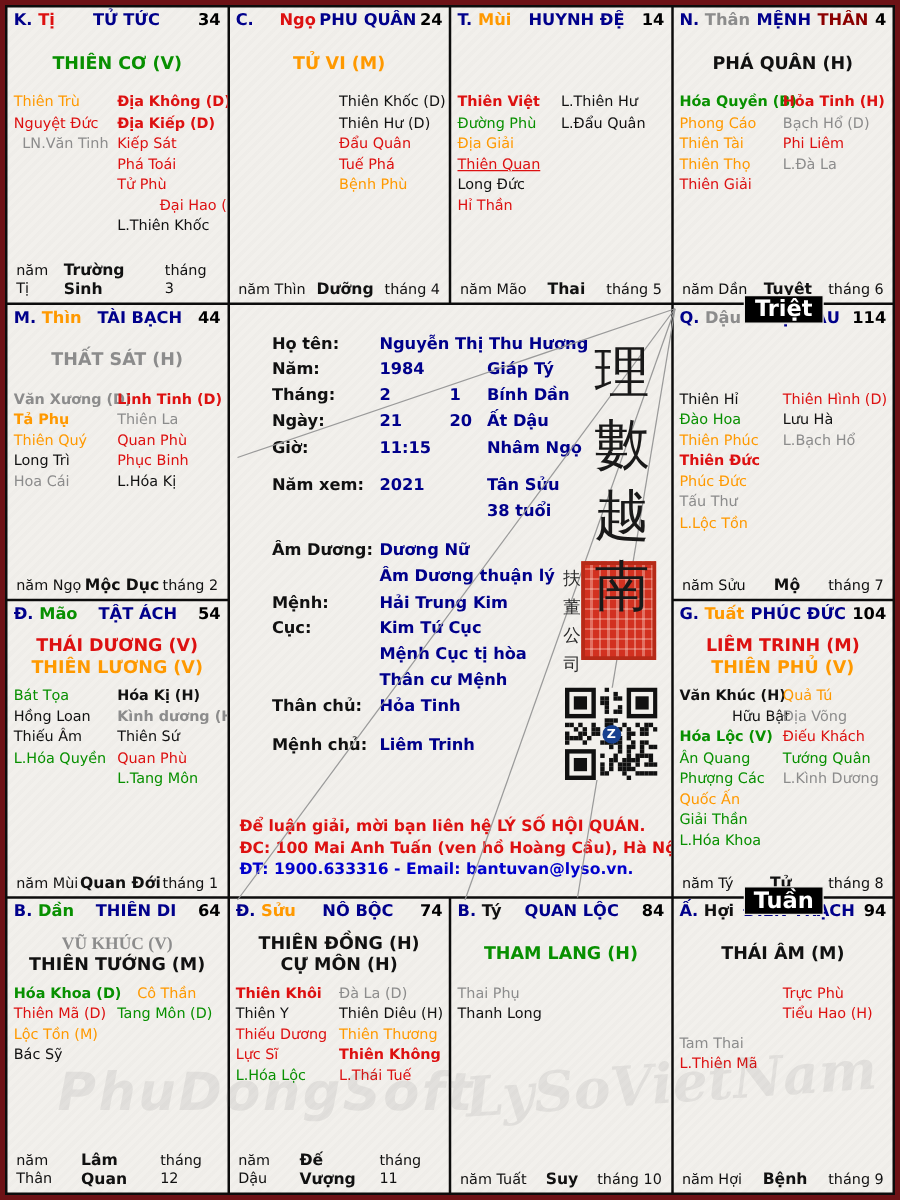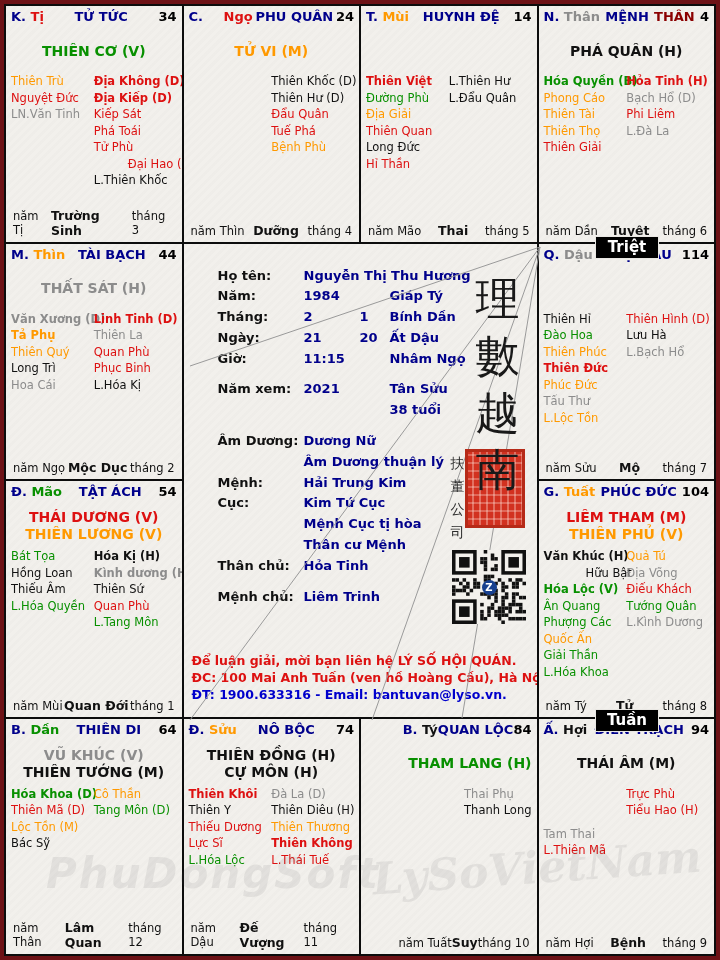--- a/index.html
+++ b/index.html
@@ -41,21 +41,21 @@
   .company span{display:block;}
   .seal{position:absolute;left:281px;top:205px;width:60px;height:79px;z-index:2;
         background:#d23120;box-shadow:inset 0 0 0 3px #b62a18;
         background-image:repeating-linear-gradient(90deg,rgba(255,230,220,.35) 0 2px,rgba(0,0,0,0) 2px 7px),
                          repeating-linear-gradient(0deg,rgba(255,230,220,.30) 0 2px,rgba(0,0,0,0) 2px 8px);}
   .qr{position:absolute;left:268px;top:306px;width:74px;height:74px;z-index:2;}
   .zalo{position:absolute;left:298px;top:336px;width:15px;height:15px;border-radius:50%;
         background:#17408f;color:#fff;font-size:10px;font-weight:bold;text-align:center;line-height:15px;z-index:4;}
   
   .tag{position:absolute;width:62px;height:21px;background:#000;color:#fff;
-       font-size:15px;font-weight:bold;text-align:center;line-height:21px;z-index:6;
+       font-size:18px;font-weight:bold;text-align:center;line-height:21px;z-index:6;
        box-shadow:0 0 0 1px #e9e7e3;}
   #triet{left:592px;top:233px;} #tuan{left:592px;top:706px;}
   #aspect-svg{position:absolute;inset:0;z-index:1;pointer-events:none;}
   .wm{position:absolute;z-index:0;pointer-events:none;font-weight:bold;font-style:italic;}
   #wm-left{left:42px;top:845px;font-size:42px;color:rgba(90,90,90,.10);letter-spacing:2px;}
   #wm-right{left:368px;top:838px;font-size:44px;color:rgba(90,90,90,.10);
             font-style:italic;font-family:"DejaVu Serif","Liberation Serif",serif;transform:rotate(-4deg);}
 </style>
 </head>
 <body>
@@ -279,21 +279,21 @@
 
       <span class="num">34</span>
     </div>
     <div class="mains">
           <div class="mstar" style="color: rgb(8, 144, 0);">THIÊN CƠ (V)</div>
         </div>
     <div class="cols">
       <div class="colL">
             <span class="star" style="color: rgb(255, 153, 0);">Thiên Trù</span>
             <span class="star" style="color: rgb(221, 17, 17);">Nguyệt Đức</span>
-            <span class="star" style="color: rgb(140, 140, 140);">LN.Văn Tinh</span>
+            <span class="star" style="color: rgb(140, 140, 140); text-align: center;">LN.Văn Tinh</span>
           </div>
       <div class="colR">
             <span class="star" style="color: rgb(221, 17, 17); font-weight: bold;">Địa Không (D)</span>
             <span class="star" style="color: rgb(221, 17, 17); font-weight: bold;">Địa Kiếp (D)</span>
             <span class="star" style="color: rgb(221, 17, 17);">Kiếp Sát</span>
             <span class="star" style="color: rgb(221, 17, 17);">Phá Toái</span>
             <span class="star" style="color: rgb(221, 17, 17);">Tử Phù</span>
             <span class="star" style="color: rgb(221, 17, 17); margin-left: 34px;">Đại Hao (H)</span>
             <span class="star" style="color: rgb(17, 17, 17);">L.Thiên Khốc</span>
           </div>
@@ -336,21 +336,21 @@
       <span class="pal">HUYNH ĐỆ</span>
 
       <span class="num">14</span>
     </div>
     <div class="mains"></div>
     <div class="cols">
       <div class="colL">
             <span class="star" style="color: rgb(221, 17, 17); font-weight: bold;">Thiên Việt</span>
             <span class="star" style="color: rgb(8, 144, 0);">Đường Phù</span>
             <span class="star" style="color: rgb(255, 153, 0);">Địa Giải</span>
-            <span class="star" style="color: rgb(221, 17, 17);">Thiên Quan</span>
+            <span class="star" style="color: rgb(221, 17, 17); text-decoration: underline;">Thiên Quan</span>
             <span class="star" style="color: rgb(17, 17, 17);">Long Đức</span>
             <span class="star" style="color: rgb(221, 17, 17);">Hỉ Thần</span>
           </div>
       <div class="colR">
             <span class="star" style="color: rgb(17, 17, 17);">L.Thiên Hư</span>
             <span class="star" style="color: rgb(17, 17, 17);">L.Đẩu Quân</span>
           </div>
     </div>
     <div class="cell-foot">
       <span class="nam">năm Mão</span>
@@ -484,21 +484,21 @@
     </div>
   </div>
       <div class="cell" style="grid-area: 3 / 4;">
     <div class="cell-head">
       <span><span class="can">G.</span> <span class="chi" style="color: rgb(255, 153, 0);">Tuất</span></span>
       <span class="pal">PHÚC ĐỨC</span>
 
       <span class="num">104</span>
     </div>
     <div class="mains">
-          <div class="mstar" style="color: rgb(221, 17, 17);">LIÊM THAM (M)</div>
+          <div class="mstar" style="color: rgb(221, 17, 17);">LIÊM TRINH (M)</div>
           <div class="mstar" style="color: rgb(255, 153, 0);">THIÊN PHỦ (V)</div>
         </div>
     <div class="cols">
       <div class="colL">
             <span class="star" style="color: rgb(17, 17, 17); font-weight: bold;">Văn Khúc (H)</span>
             <span class="star" style="color: rgb(17, 17, 17); font-weight: normal; padding-left: 42px;">Hữu Bật</span>
             <span class="star" style="color: rgb(8, 144, 0); font-weight: bold;">Hóa Lộc (V)</span>
             <span class="star" style="color: rgb(8, 144, 0);">Ân Quang</span>
             <span class="star" style="color: rgb(8, 144, 0);">Phượng Các</span>
             <span class="star" style="color: rgb(255, 153, 0);">Quốc Ấn</span>
@@ -520,32 +520,32 @@
     </div>
   </div>
       <div class="cell" style="grid-area: 4 / 1;">
     <div class="cell-head">
       <span><span class="can">B.</span> <span class="chi" style="color: rgb(8, 144, 0);">Dần</span></span>
       <span class="pal">THIÊN DI</span>
 
       <span class="num">64</span>
     </div>
     <div class="mains">
-          <div class="mstar" style="color: rgb(140, 140, 140);">VŨ KHÚC (V)</div>
+          <div class="mstar" style="color: rgb(140, 140, 140); font-family: Liberation Serif, serif;">VŨ KHÚC (V)</div>
           <div class="mstar" style="color: rgb(17, 17, 17);">THIÊN TƯỚNG (M)</div>
         </div>
     <div class="cols">
       <div class="colL">
             <span class="star" style="color: rgb(8, 144, 0); font-weight: bold;">Hóa Khoa (D)</span>
             <span class="star" style="color: rgb(221, 17, 17);">Thiên Mã (D)</span>
             <span class="star" style="color: rgb(255, 153, 0);">Lộc Tồn (M)</span>
             <span class="star" style="color: rgb(17, 17, 17);">Bác Sỹ</span>
           </div>
       <div class="colR">
-            <span class="star" style="color: rgb(255, 153, 0);">Cô Thần</span>
+            <span class="star" style="color: rgb(255, 153, 0); margin-left: 16px;">Cô Thần</span>
             <span class="star" style="color: rgb(8, 144, 0);">Tang Môn (D)</span>
           </div>
     </div>
     <div class="cell-foot">
       <span class="nam">năm Thân</span>
       <span class="stage">Lâm Quan</span>
       <span class="thang">tháng 12</span>
     </div>
   </div>
       <div class="cell" style="grid-area: 4 / 2;">
@@ -574,21 +574,21 @@
             <span class="star" style="color: rgb(221, 17, 17); font-weight: bold;">Thiên Không</span>
             <span class="star" style="color: rgb(221, 17, 17);">L.Thái Tuế</span>
           </div>
     </div>
     <div class="cell-foot">
       <span class="nam">năm Dậu</span>
       <span class="stage">Đế Vượng</span>
       <span class="thang">tháng 11</span>
     </div>
   </div>
-      <div class="cell" style="grid-area: 4 / 3; align-items: flex-end;">
+      <div class="cell" style="grid-area: 4 / 3;">
     <div class="cell-head">
       <span><span class="can">B.</span> <span class="chi" style="color: rgb(17, 17, 17);">Tý</span></span>
       <span class="pal">QUAN LỘC</span>
 
       <span class="num">84</span>
     </div>
     <div class="mains">
           <div class="mstar" style="color: rgb(8, 144, 0);">THAM LANG (H)</div>
         </div>
     <div class="cols">

